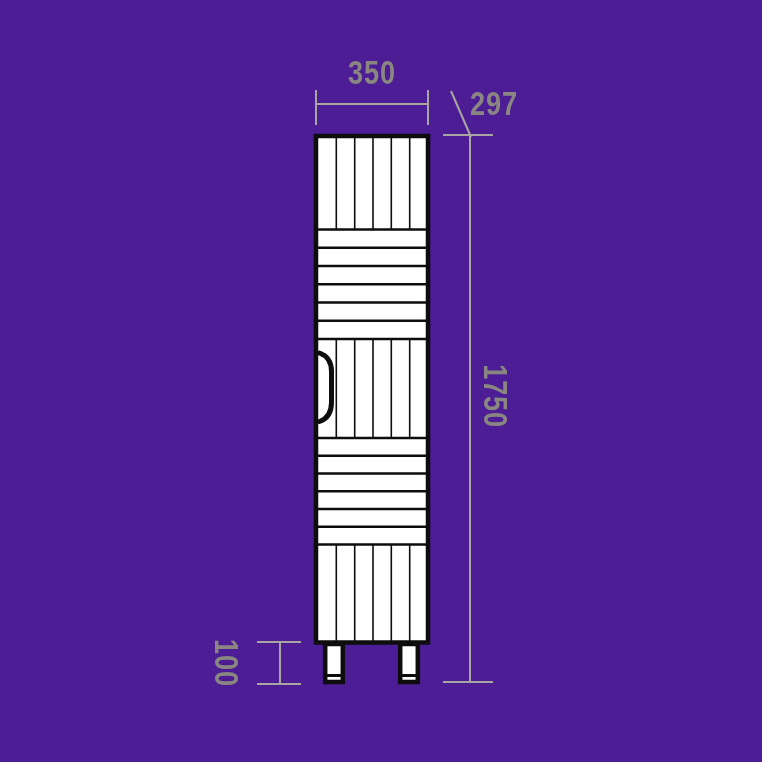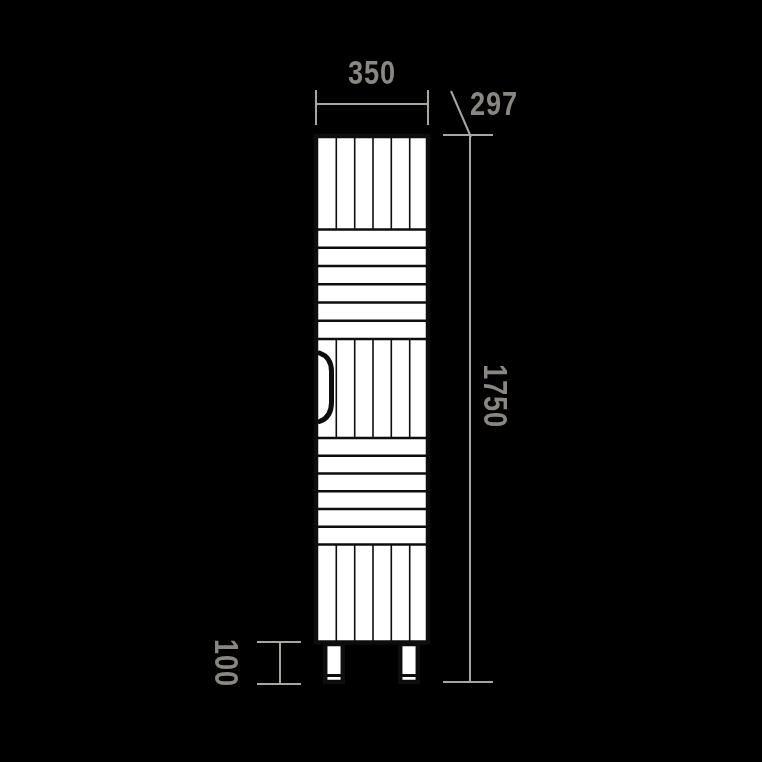--- a/index.html
+++ b/index.html
@@ -1,19 +1,19 @@
 <!DOCTYPE html>
 <html><head>
 <meta charset="utf-8">
 <style>
   html,body{margin:0;padding:0;background:#fff;}
   .canvas{
     position:relative;
     width:762px;height:762px;
-    background:#000000;
+    background:#4c1d95;
     overflow:hidden;
     font-family:"Liberation Sans", sans-serif;
   }
   .canvas svg{position:absolute;left:0;top:0;}
   .dim-label{
     position:absolute;
     font-weight:700;
     font-size:34px;
     line-height:1;
     letter-spacing:1px;

